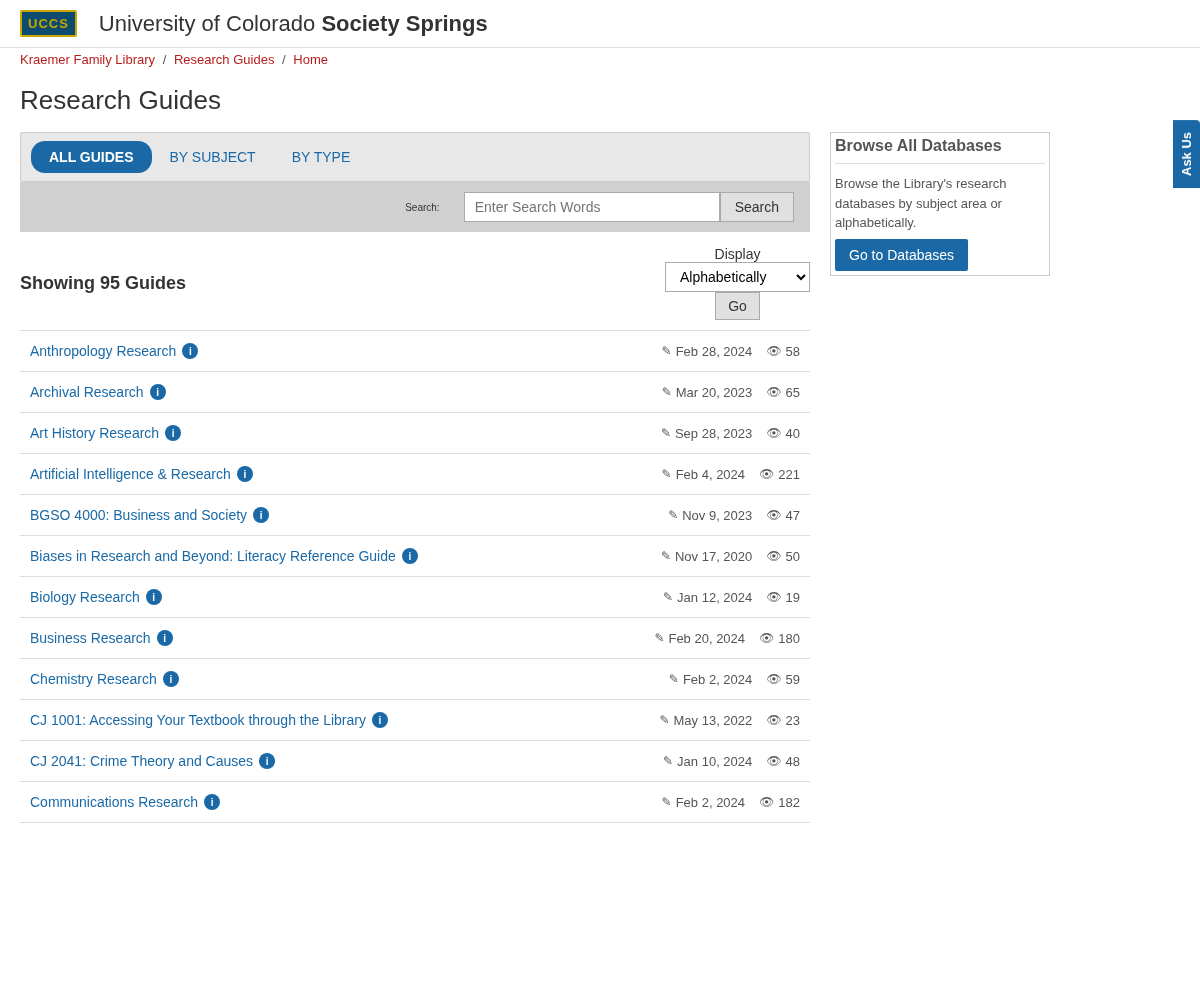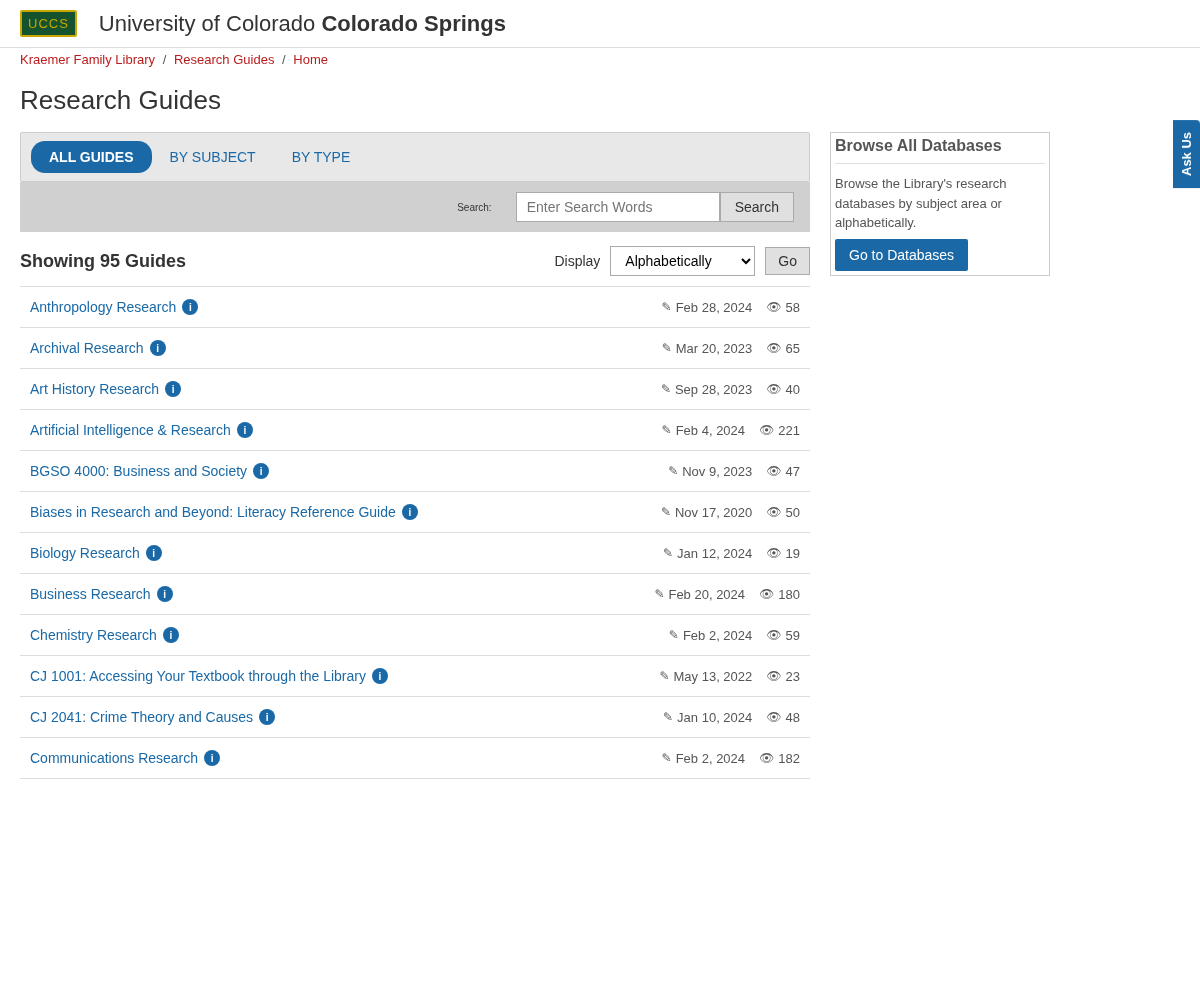--- a/index.html
+++ b/index.html
@@ -1,21 +1,21 @@
 <!DOCTYPE html>
 <html><head>
   <meta charset="utf-8">
   <style>
     * { box-sizing: border-box; margin: 0; padding: 0; }
     body { font-family: Arial, sans-serif; font-size: 14px; color: #333; background: #fff; }
 
     
     .header { display: flex; align-items: center; padding: 10px 20px; border-bottom: 1px solid #ddd; }
     .uccs-logo { display: flex; align-items: center; margin-right: 12px; }
-    .logo-box { background: #14532d; border: 2px solid #c8a800; color: #c8a800; font-weight: normal; font-size: 13px; padding: 4px 6px; border-radius: 2px; letter-spacing: 1px; }
+    .logo-box { background: #0c4a6e; border: 2px solid #c8a800; color: #c8a800; font-weight: bold; font-size: 13px; padding: 4px 6px; border-radius: 2px; letter-spacing: 1px; }
     .university-name { font-size: 22px; color: #333; margin-left: 10px; }
     .university-name strong { font-weight: bold; }
 
     
     .breadcrumb { padding: 4px 20px 8px 20px; font-size: 13px; }
     .breadcrumb a { color: #b91c1c; text-decoration: none; }
     .breadcrumb span { color: #555; margin: 0 4px; }
 
     
     .page-title { padding: 10px 20px 16px 20px; font-size: 26px; font-weight: normal; color: #333; }
@@ -26,27 +26,27 @@
     .right-panel { width: 220px; flex-shrink: 0; }
 
     
     .tabs { background: #e8e8e8; border: 1px solid #ccc; border-radius: 2px; display: flex; align-items: center; padding: 8px 10px; }
     .tab-btn { padding: 8px 18px; font-size: 14px; cursor: pointer; border: none; background: transparent; color: #1a69a6; font-weight: normal; border-radius: 14px; }
     .tab-btn.active { background: #1a69a6; color: white; font-weight: bold; }
 
     
     .search-bar { background: #d0d0d0; padding: 10px 16px; display: flex; align-items: center; justify-content: flex-end; margin-top: 0; border-top: none; }
     .search-label { margin-right: 24px; font-size: 10px; color: #333; }
-    .search-input { width: 204px; padding: 6px 10px; border: 1px solid #aaa; font-size: 14px; color: #999; }
+    .search-input { width: 256px; padding: 6px 10px; border: 1px solid #aaa; font-size: 14px; color: #999; }
     .search-btn { padding: 6px 14px; background: #e0e0e0; border: 1px solid #aaa; font-size: 14px; cursor: pointer; color: #333; }
 
     
     .guides-header { display: flex; align-items: center; justify-content: space-between; padding: 14px 0 10px 0; }
     .guides-count { font-size: 18px; font-weight: bold; color: #333; }
-    .display-controls { display: flex; align-items: center; gap: 10px; }
+    .display-controls { display: flex; align-items: center; gap: 0; flex-direction: column; }
     .display-label { font-size: 14px; color: #333; }
     .display-select { padding: 5px 26px 5px 10px; border: 1px solid #aaa; font-size: 14px; background: white; cursor: pointer; appearance: auto; }
     .go-btn { padding: 5px 12px; background: #e0e0e0; border: 1px solid #aaa; font-size: 14px; cursor: pointer; color: #333; }
 
     
     .guide-list { border-top: 1px solid #ddd; }
     .guide-item { display: flex; align-items: center; justify-content: space-between; padding: 12px 10px; border-bottom: 1px solid #ddd; }
     .guide-left { display: flex; align-items: center; gap: 6px; }
     .guide-link { color: #1a69a6; text-decoration: none; font-size: 14px; }
     .info-icon { display: inline-flex; align-items: center; justify-content: center; width: 16px; height: 16px; background: #1a69a6; color: white; border-radius: 50%; font-size: 10px; font-weight: bold; cursor: pointer; flex-shrink: 0; }
@@ -67,21 +67,21 @@
   </style>
 </head>
 <body>
 
 <div class="header">
   <div class="uccs-logo">
     <div class="logo-box">UCCS</div>
   </div>
   <div class="university-name">
     <span>University of Colorado</span>
-    <strong>Colorado Springs</strong>
+    <strong>Society Springs</strong>
   </div>
 </div>
 
 <div class="breadcrumb">
   <a href="#">Kraemer Family Library</a>
   <span> / </span>
   <a href="#">Research Guides</a>
   <span> / </span>
   <a href="#">Home</a>
 </div>

